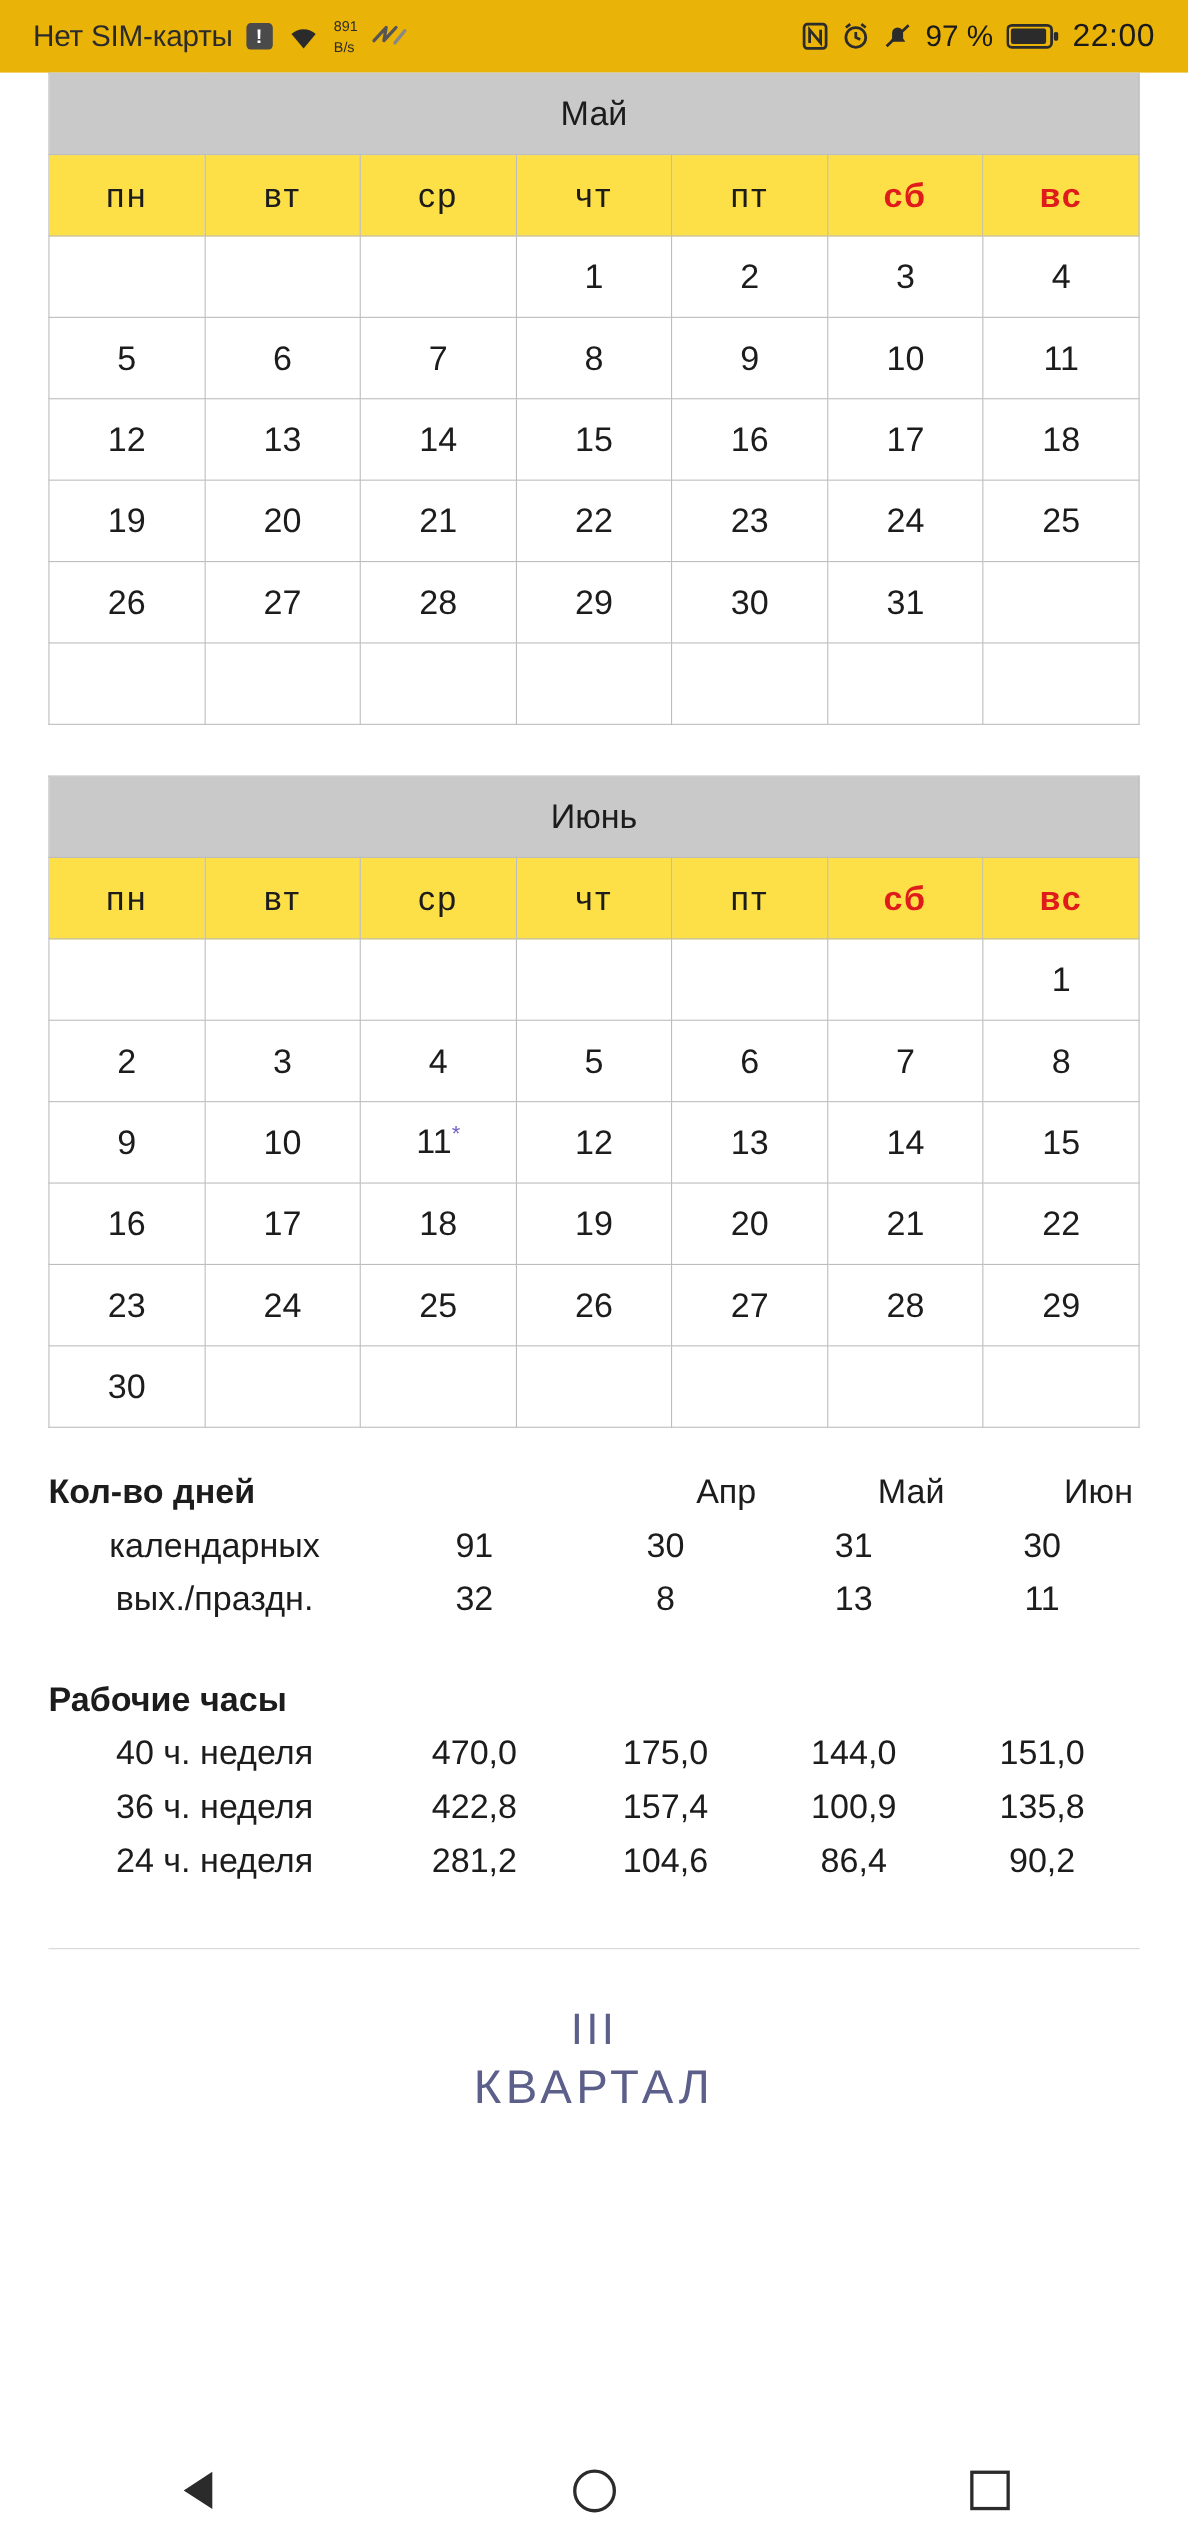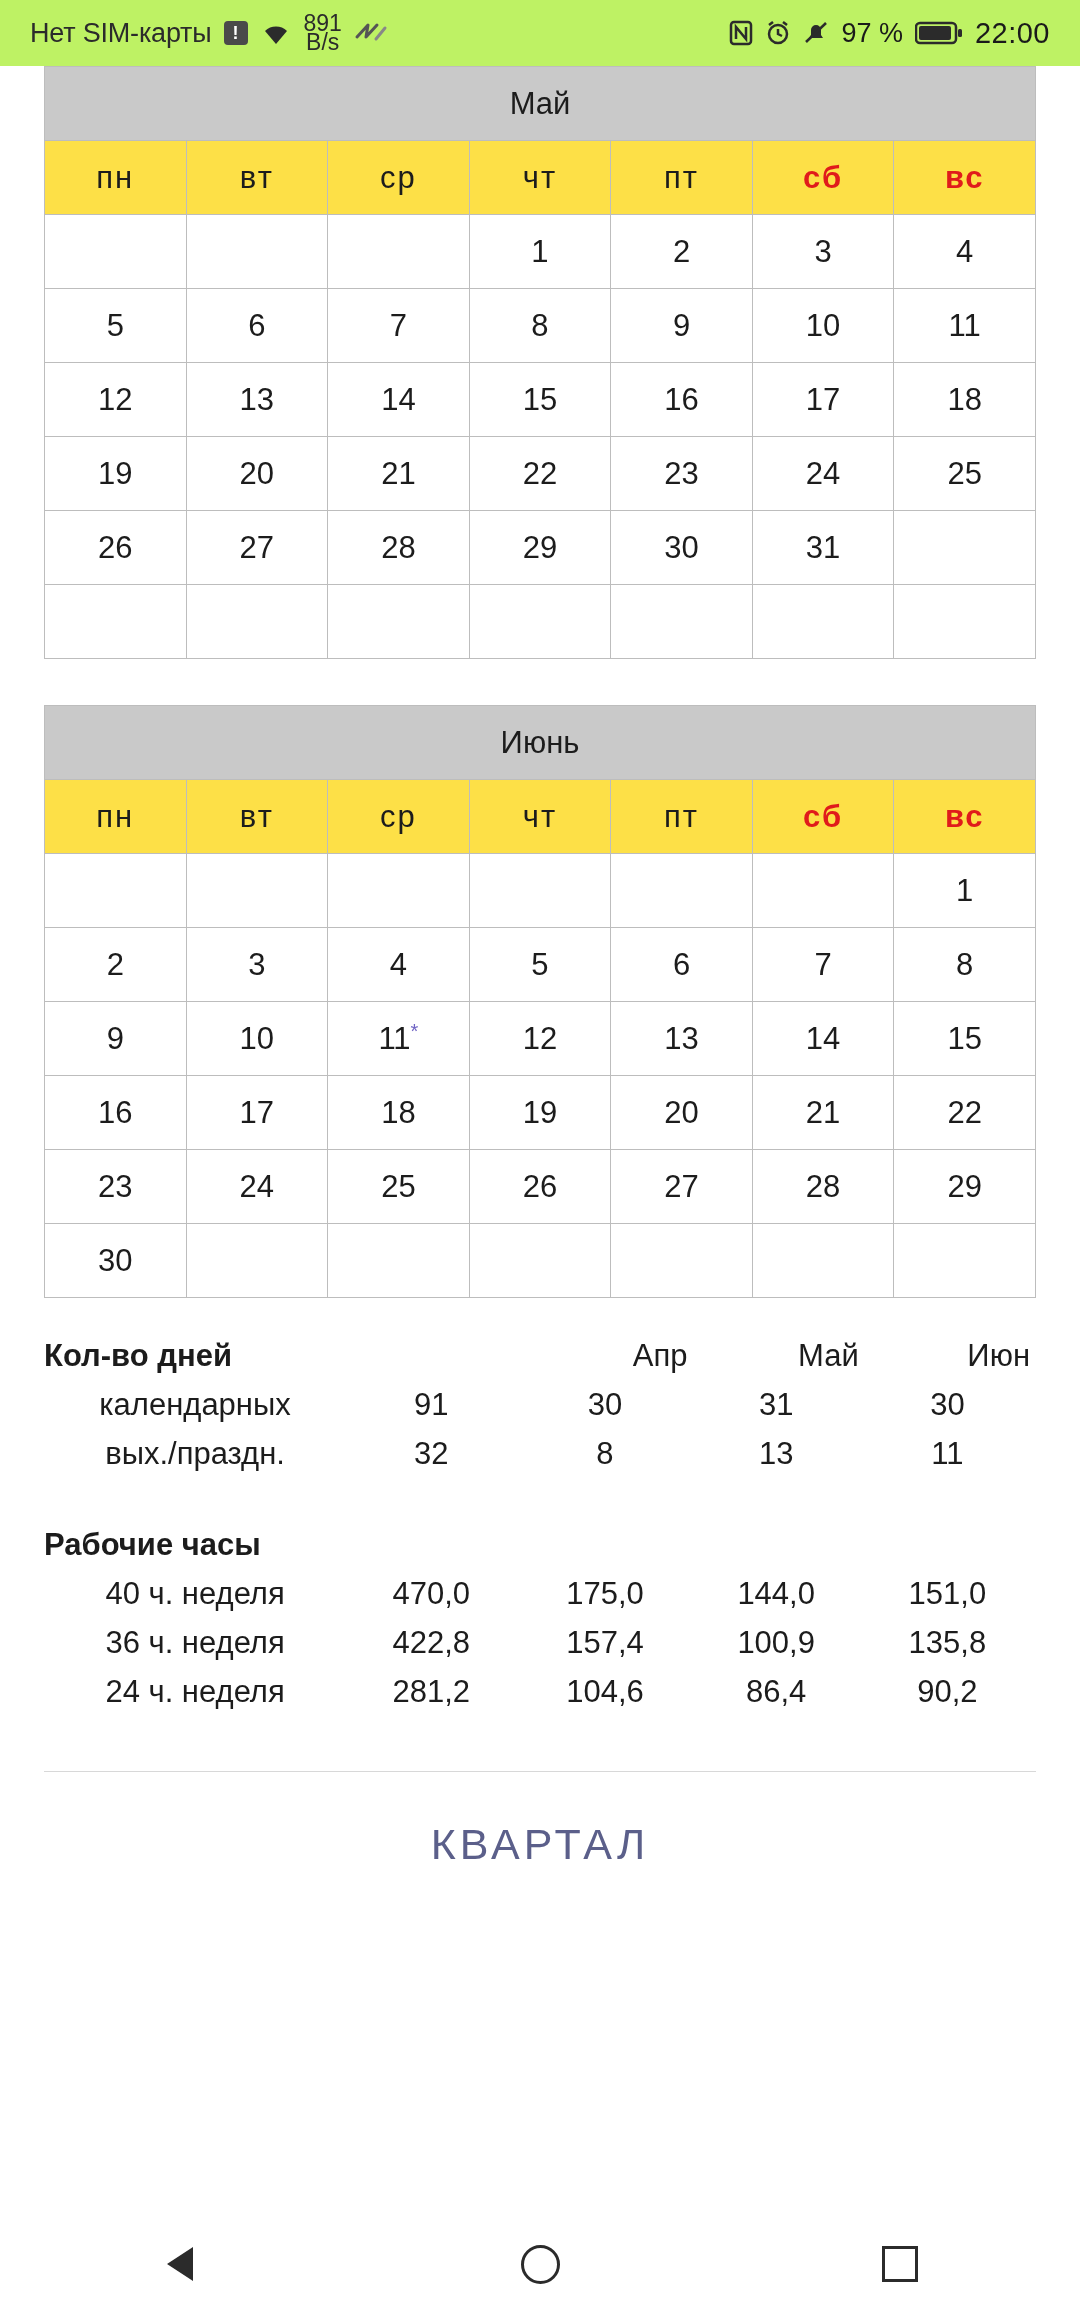--- a/index.html
+++ b/index.html
@@ -17,21 +17,21 @@
   }
 
   
   .status-bar {
     height: 66px;
     display: flex;
     align-items: center;
     justify-content: space-between;
     padding: 0 30px;
     box-sizing: border-box;
-    background: #bef264;
+    background: #eab308;
   }
   .status-left {
     display: flex;
     align-items: center;
     gap: 12px;
   }
   .status-right {
     display: flex;
     align-items: center;
     gap: 12px;
@@ -48,24 +48,23 @@
     color: #fff;
     border-radius: 4px;
     font-size: 18px;
     font-weight: bold;
     display: flex;
     align-items: center;
     justify-content: center;
     line-height: 1;
   }
   .net-speed {
-    font-size: 23px;
+    font-size: 13px;
     line-height: 19px;
     color: #2b2b2b;
-    text-align: center;
   }
   .clock-text {
     font-size: 29px;
     color: #1a1a1a;
     letter-spacing: 0.5px;
   }
   .battery-pct {
     font-size: 27px;
     color: #1a1a1a;
   }
@@ -491,20 +490,21 @@
           <td class="num">90,2</td>
         </tr>
       </tbody>
     </table>
   </div>
 </div>
 
 <div class="divider"></div>
 
 <div class="quarter">
+  <div class="rom">III</div>
   <div class="word">КВАРТАЛ</div>
 </div>
 
 <div class="navbar">
   <div class="nav-btn">
     <span class="tri"></span>
   </div>
   <div class="nav-btn">
     <span class="circ"></span>
   </div>

